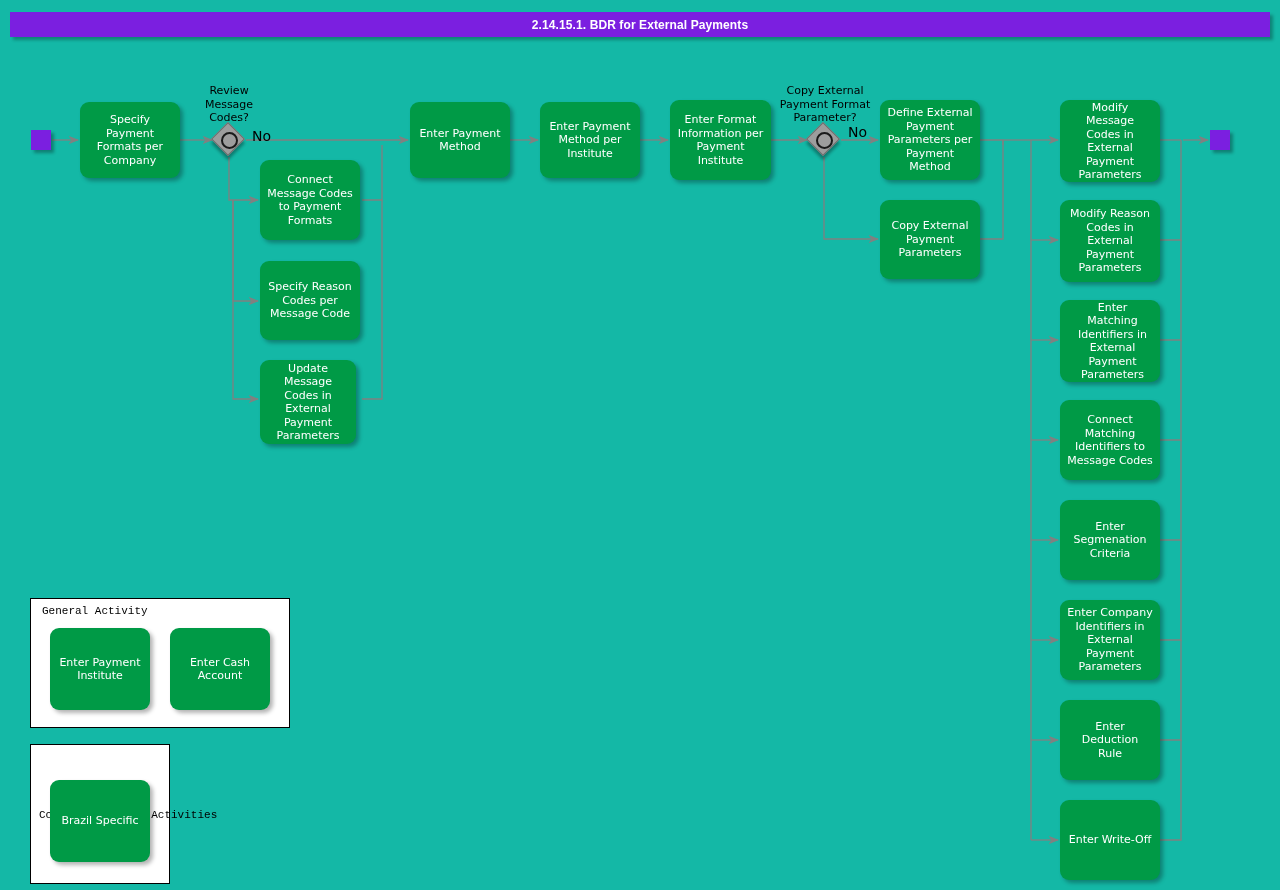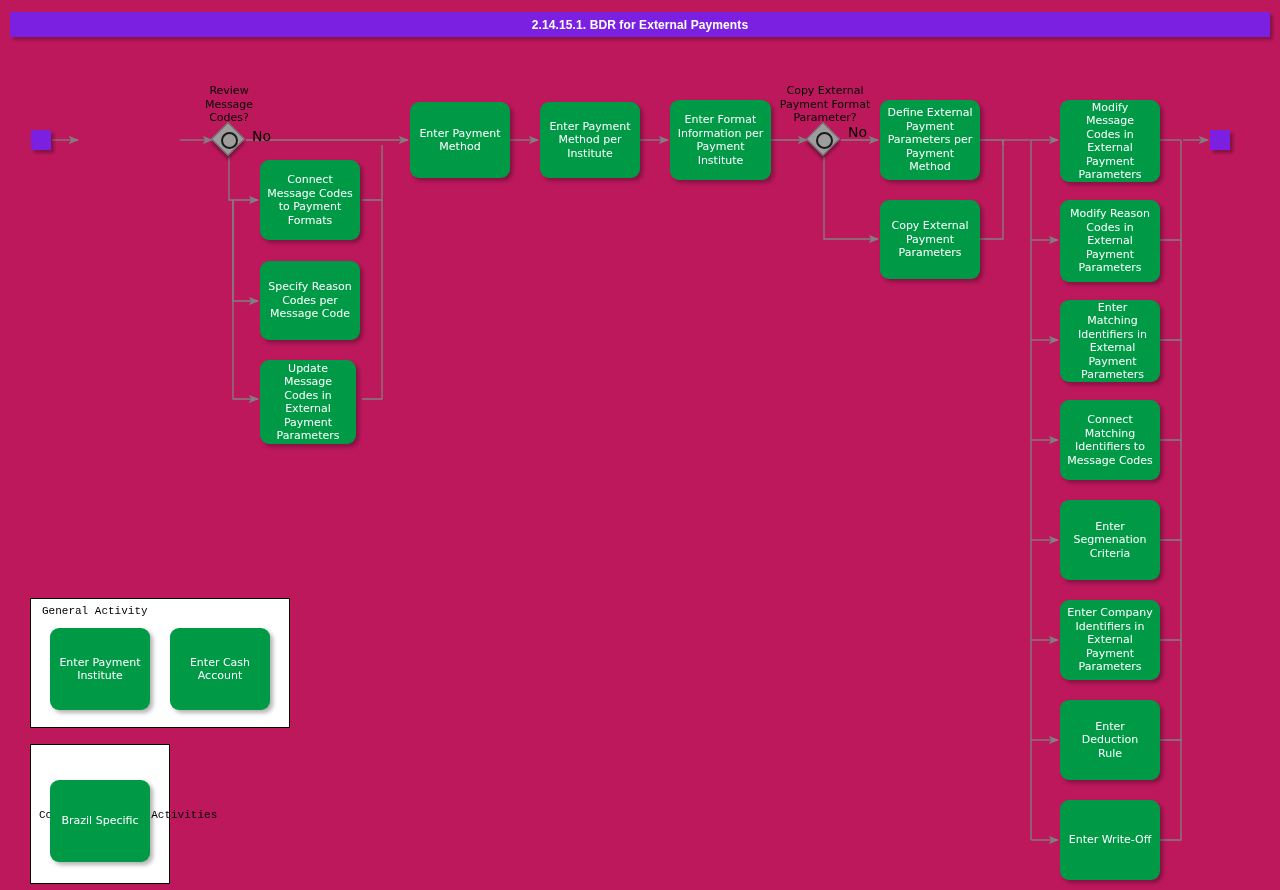--- a/index.html
+++ b/index.html
@@ -8,21 +8,21 @@
     padding: 0;
     background: #ffffff;
   }
   body {
     font-family: "DejaVu Sans", sans-serif;
   }
   #canvas {
     position: relative;
     width: 1280px;
     height: 890px;
-    background: #be185d;
+    background: #14b8a6;
     overflow: hidden;
   }
   
   .titlebar {
     position: absolute;
     left: 10px;
     top: 12px;
     width: 1260px;
     height: 25px;
     background: #7B1FE0;
@@ -224,20 +224,23 @@
 
   <div class="glabel" style="left:760px; top:84px; width:130px;">Copy External
 Payment Format
 Parameter?</div>
   <div class="gateway" style="left:808px; top:124px;">
     <div class="dia"></div>
     <div class="ring"></div>
   </div>
   <div class="branch-label" style="left:848px; top:124px;">No</div>
 
+  <div class="node" style="left:80px; top:102px; width:100px; height:76px;">Specify Payment
+Formats per
+Company</div>
 
   <div class="node" style="left:260px; top:160px; width:100px; height:80px;">Connect
 Message Codes
 to Payment
 Formats</div>
 
   <div class="node" style="left:260px; top:261px; width:100px; height:79px;">Specify Reason
 Codes per
 Message Code</div>
 

